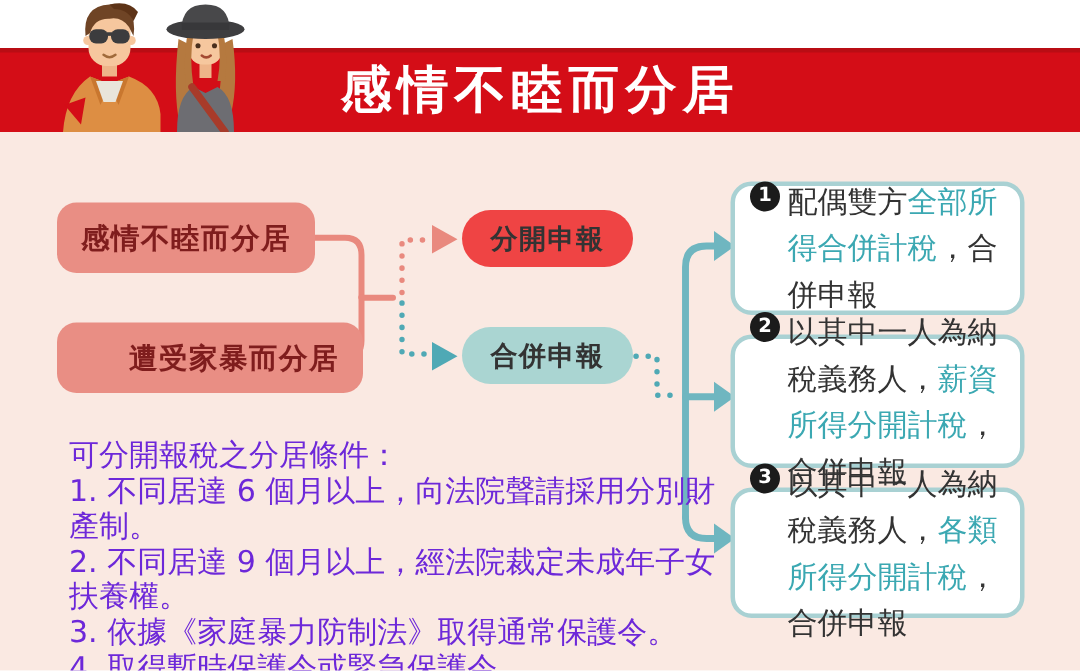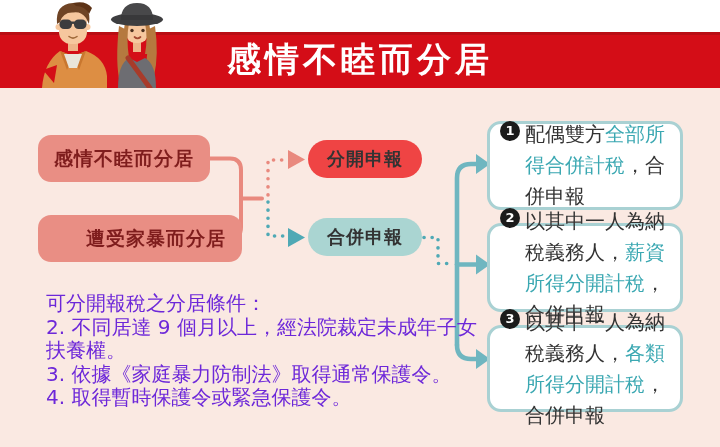--- a/index.html
+++ b/index.html
@@ -163,18 +163,19 @@
   </div>
   <div class="option-box opt-3">
     <div class="option-inner">
       <span class="num">3</span>
       <span class="option-text"><span class="seg-dark">以其中一人為納稅義務人，</span><span class="seg-teal">各類所得分開計稅</span><span class="seg-dark">，合併申報</span></span>
     </div>
   </div>
 
   <div class="conditions">
     <div class="heading">可分開報稅之分居條件：</div>
+    <div class="cond-item">1. 不同居達 6 個月以上，向法院聲請採用分別財產制。</div>
     <div class="cond-item">2. 不同居達 9 個月以上，經法院裁定未成年子女扶養權。</div>
     <div class="cond-item">3. 依據《家庭暴力防制法》取得通常保護令。</div>
     <div class="cond-item">4. 取得暫時保護令或緊急保護令。</div>
   </div>
 
 </div>
 
 </body></html>

